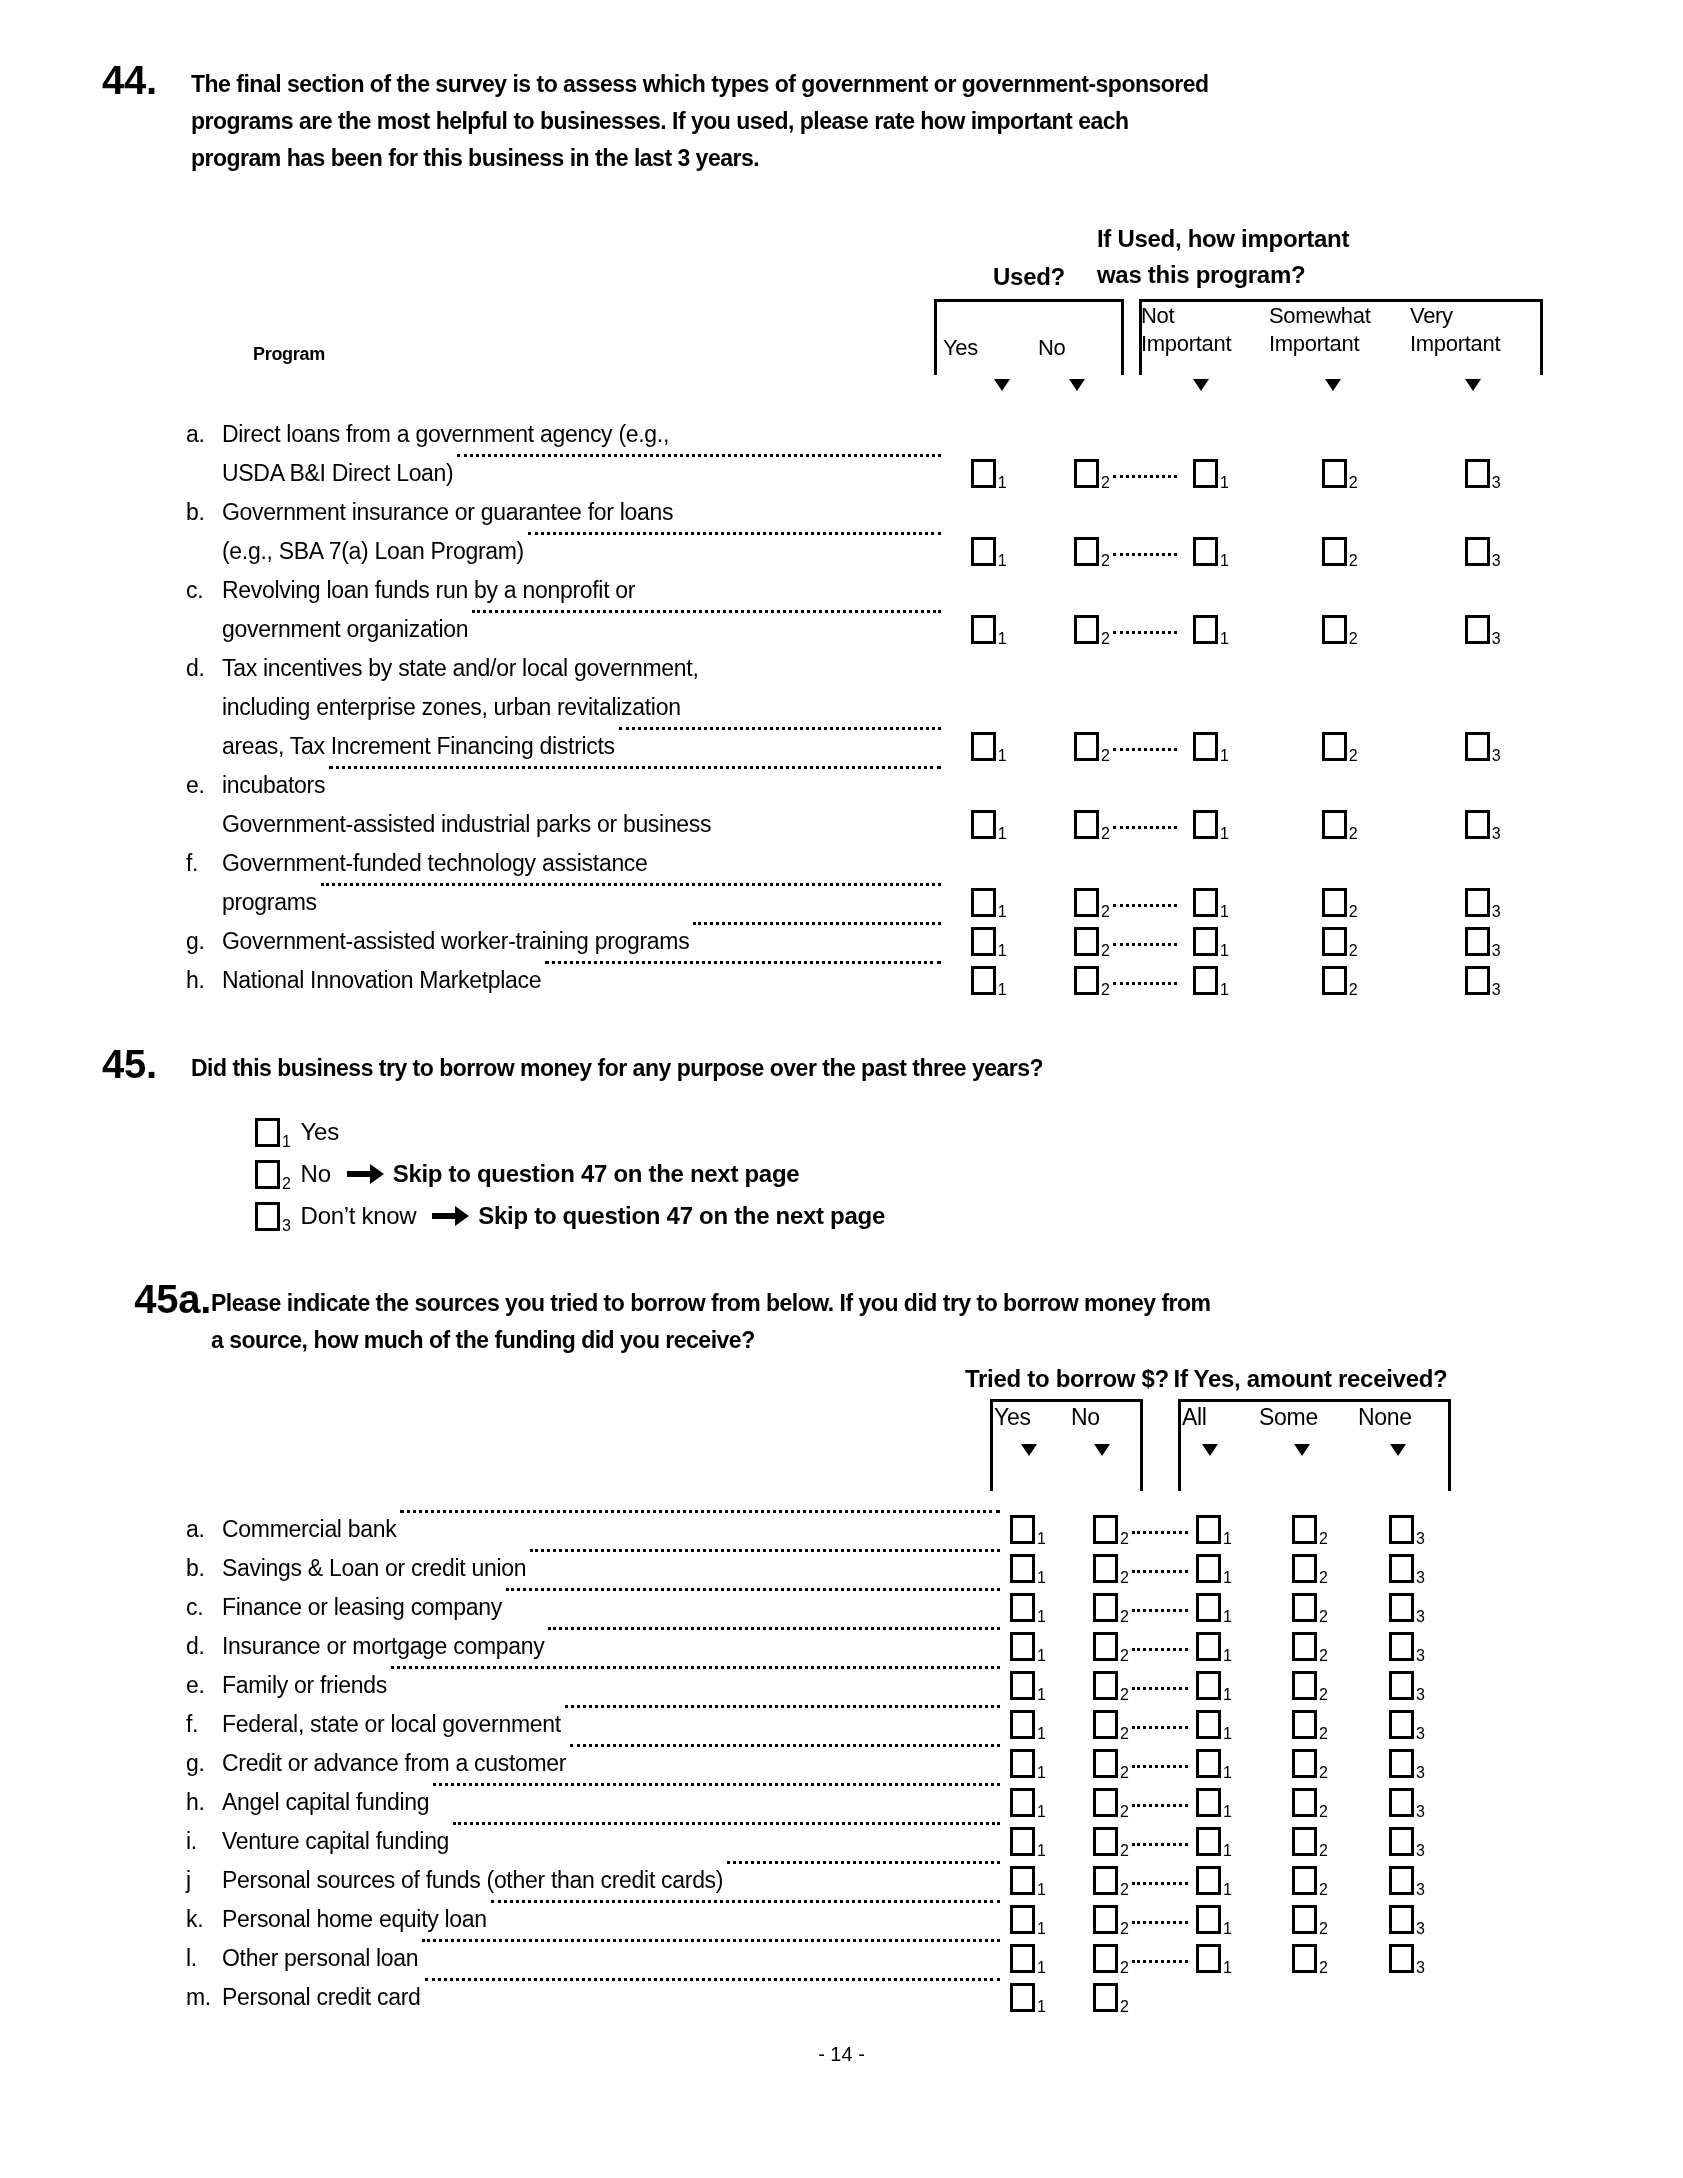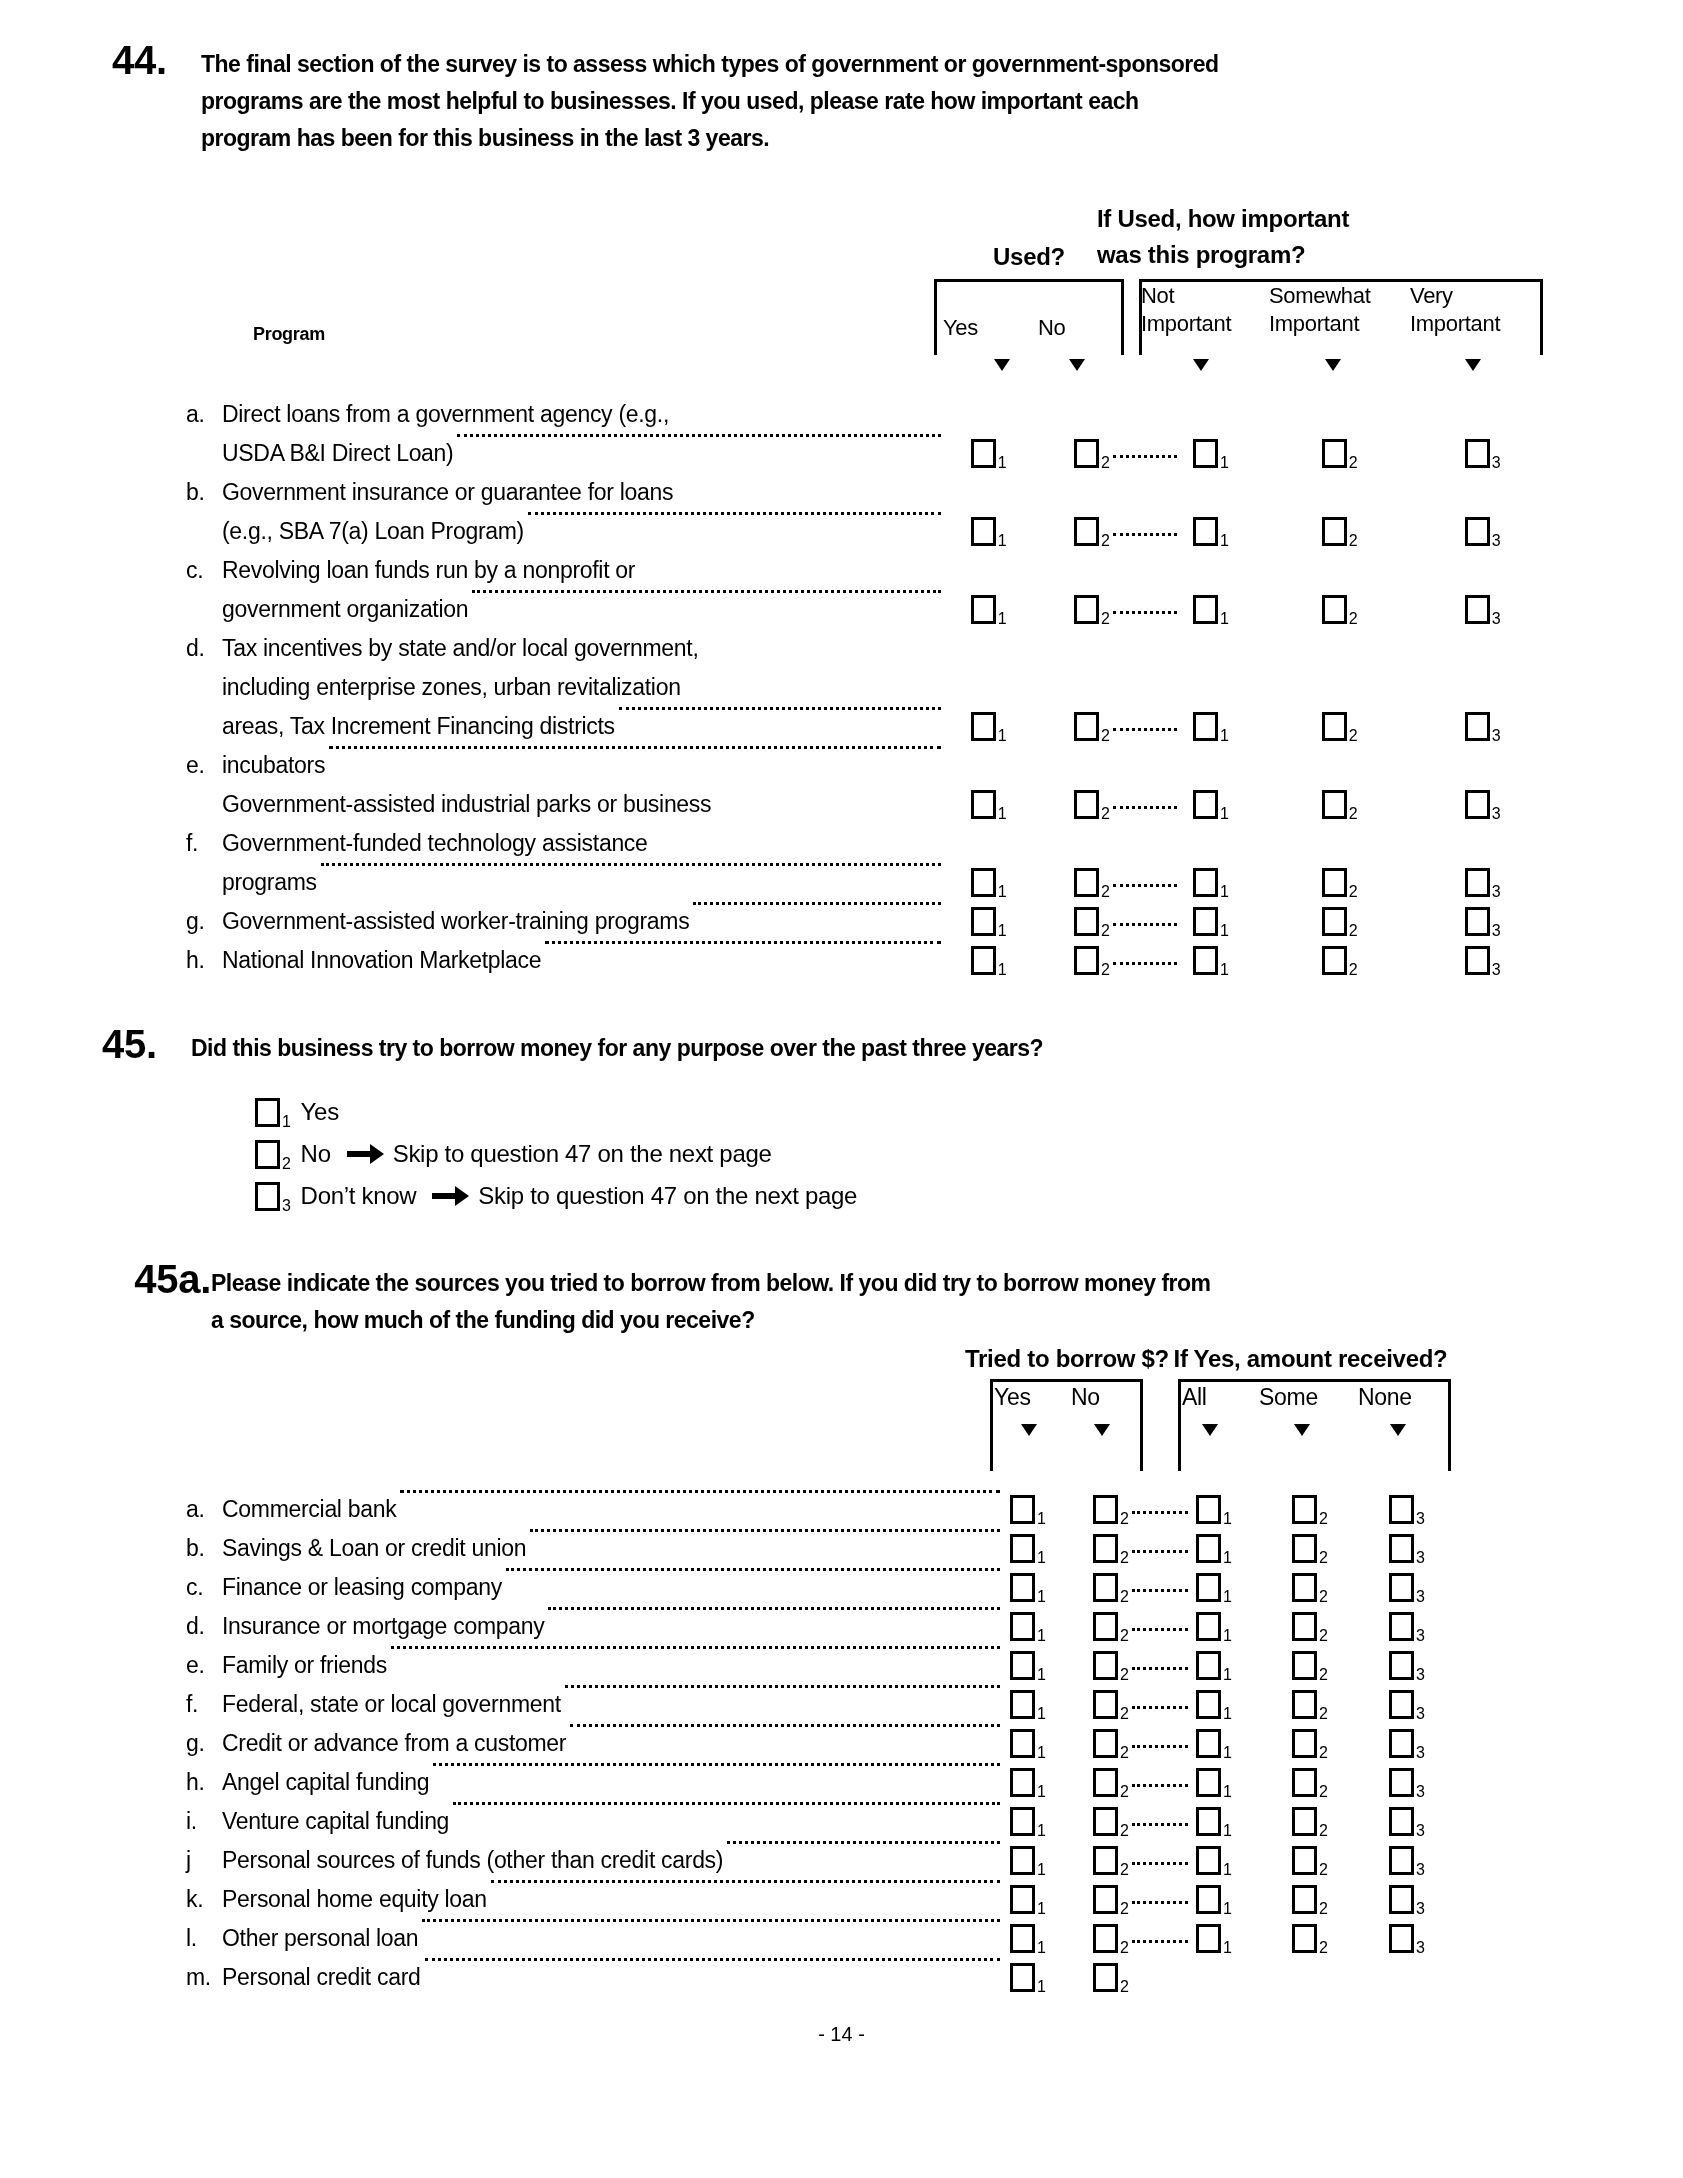--- a/index.html
+++ b/index.html
@@ -35,29 +35,29 @@
   .tl.last{display:flex;align-items:flex-start;}
   .cbc{align-self:end;padding-bottom:5px;display:flex;align-items:flex-end;}
   .cbc.center{justify-content:center;}
   .rowm{margin-top:8px;}
   
   .q45opts{margin-left:255px;margin-top:24px;}
   .opt{display:flex;align-items:center;height:42px;font-size:24px;}
   .opt .lab{margin-left:10px;}
   .skiparrow{display:inline-block;position:relative;width:24px;height:6px;background:#000;margin:0 22px 0 16px;}
   .skiparrow:after{content:"";position:absolute;right:-13px;top:-7px;width:0;height:0;border-left:14px solid #000;border-top:10px solid transparent;border-bottom:10px solid transparent;}
-  .skip{font-weight:normal;}
+  .skip{font-weight:bold;}
   .footer{text-align:center;font-size:20px;margin-top:26px;letter-spacing:0;}
 </style>
 </head>
 <body>
 
 <div class="page">
 
-  <div style="padding-top:40px;margin-left:10px;">
+  <div style="padding-top:60px;">
     <div class="qrow">
       <div class="qnum">44.</div>
       <div class="qprompt">
         <div>The final section of the survey is to assess which types of government or government-sponsored</div>
         <div>programs are the most helpful to businesses. If you used, please rate how important each</div>
         <div>program has been for this business in the last 3 years.</div>
       </div>
     </div>
   </div>
 

